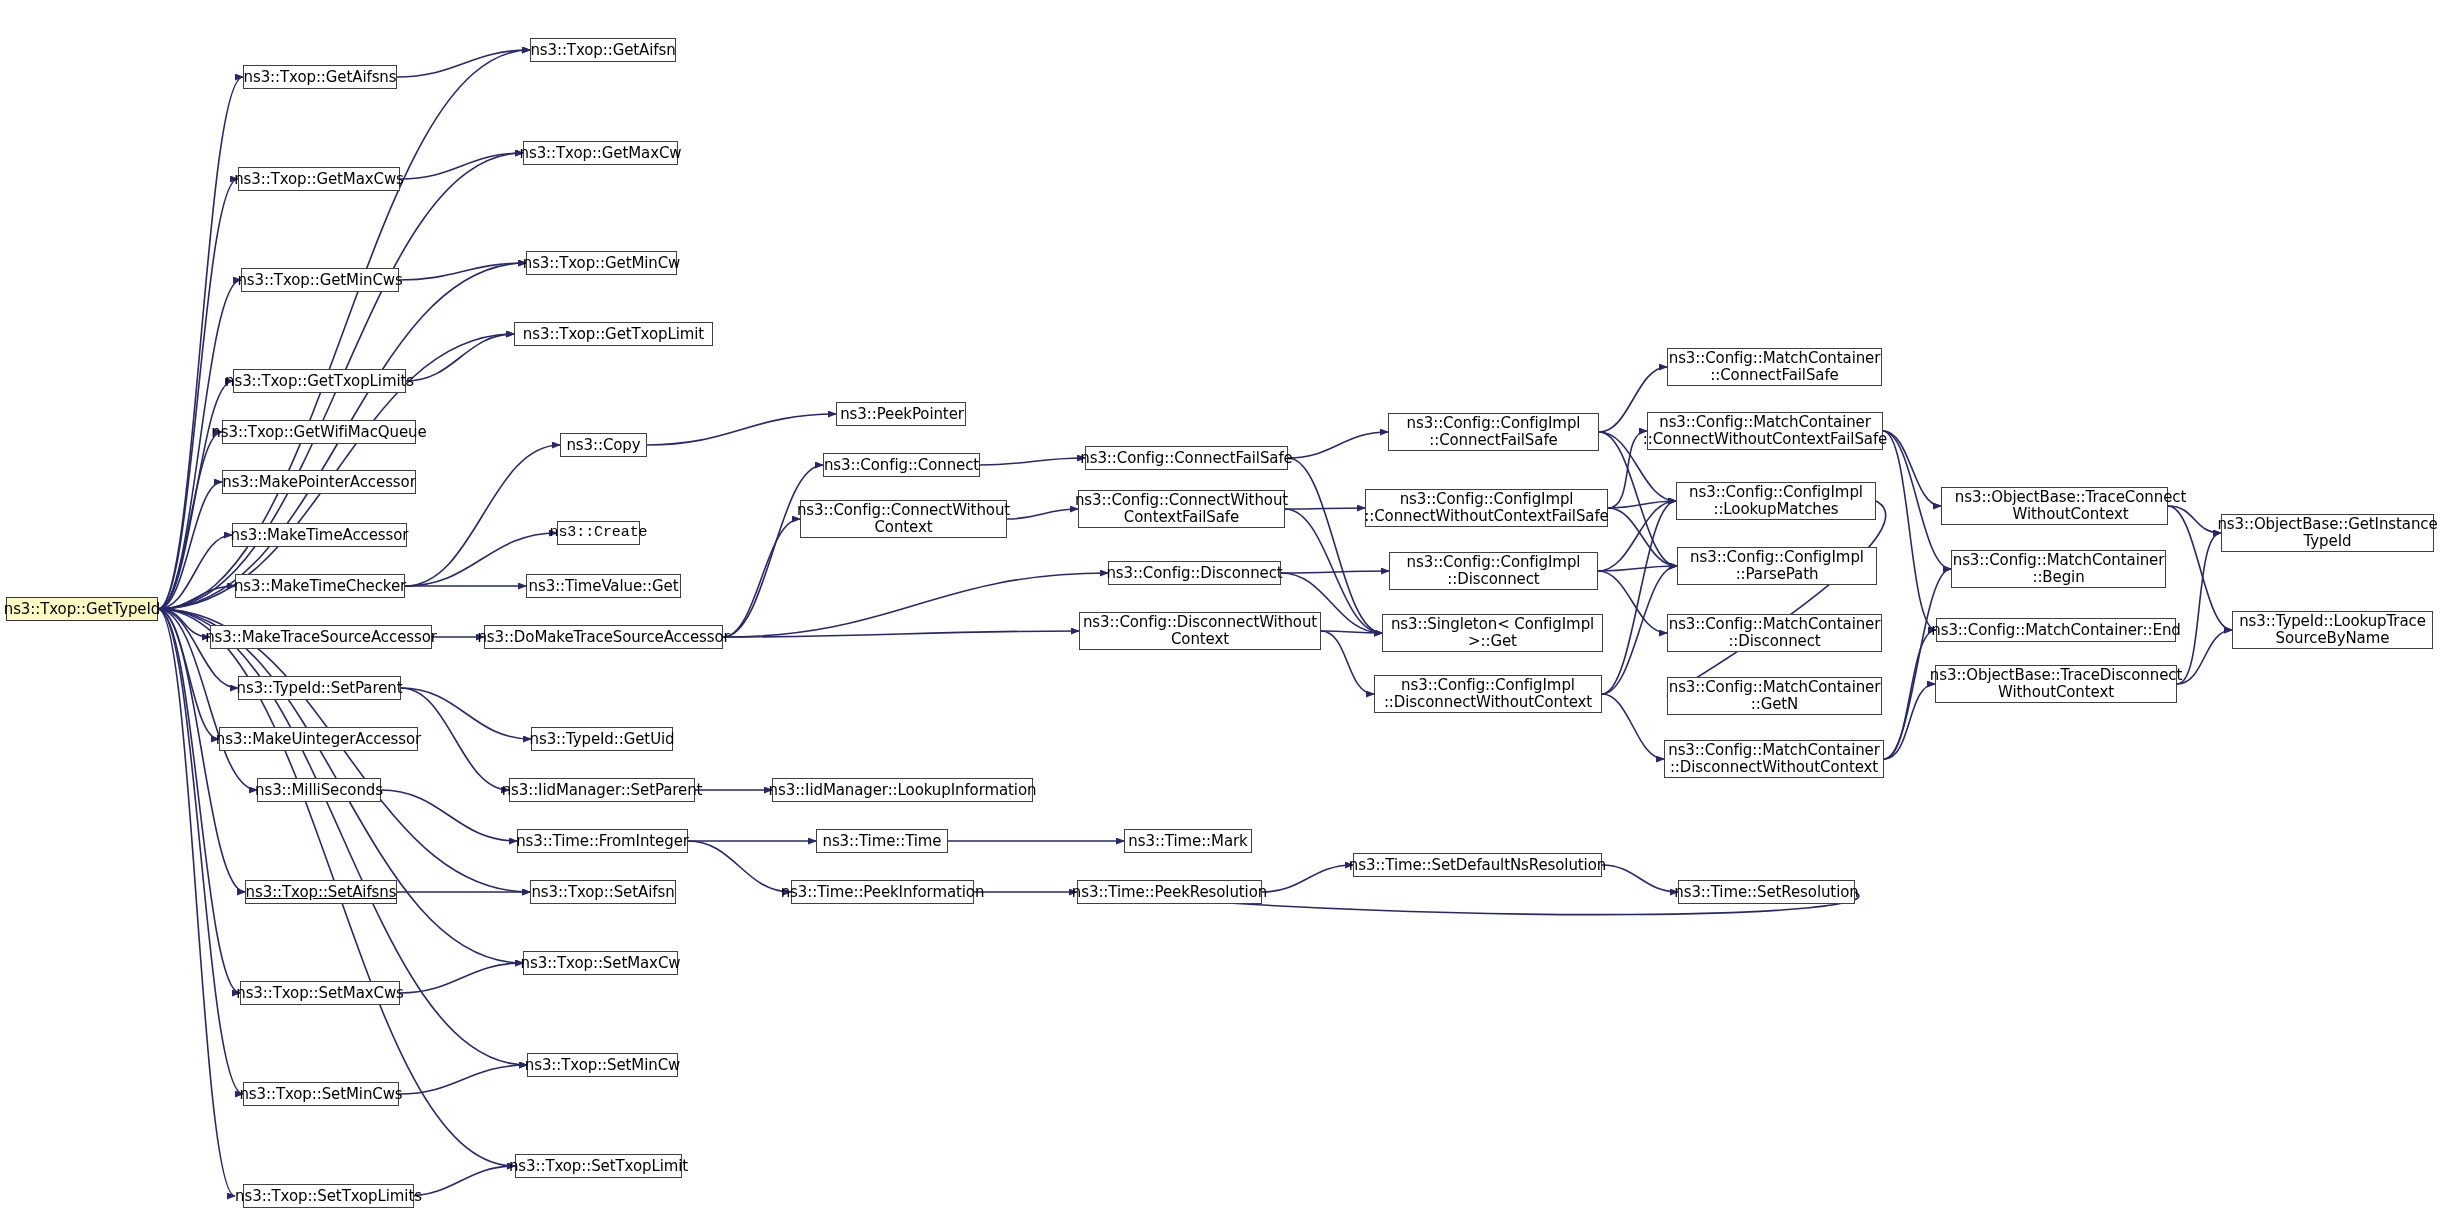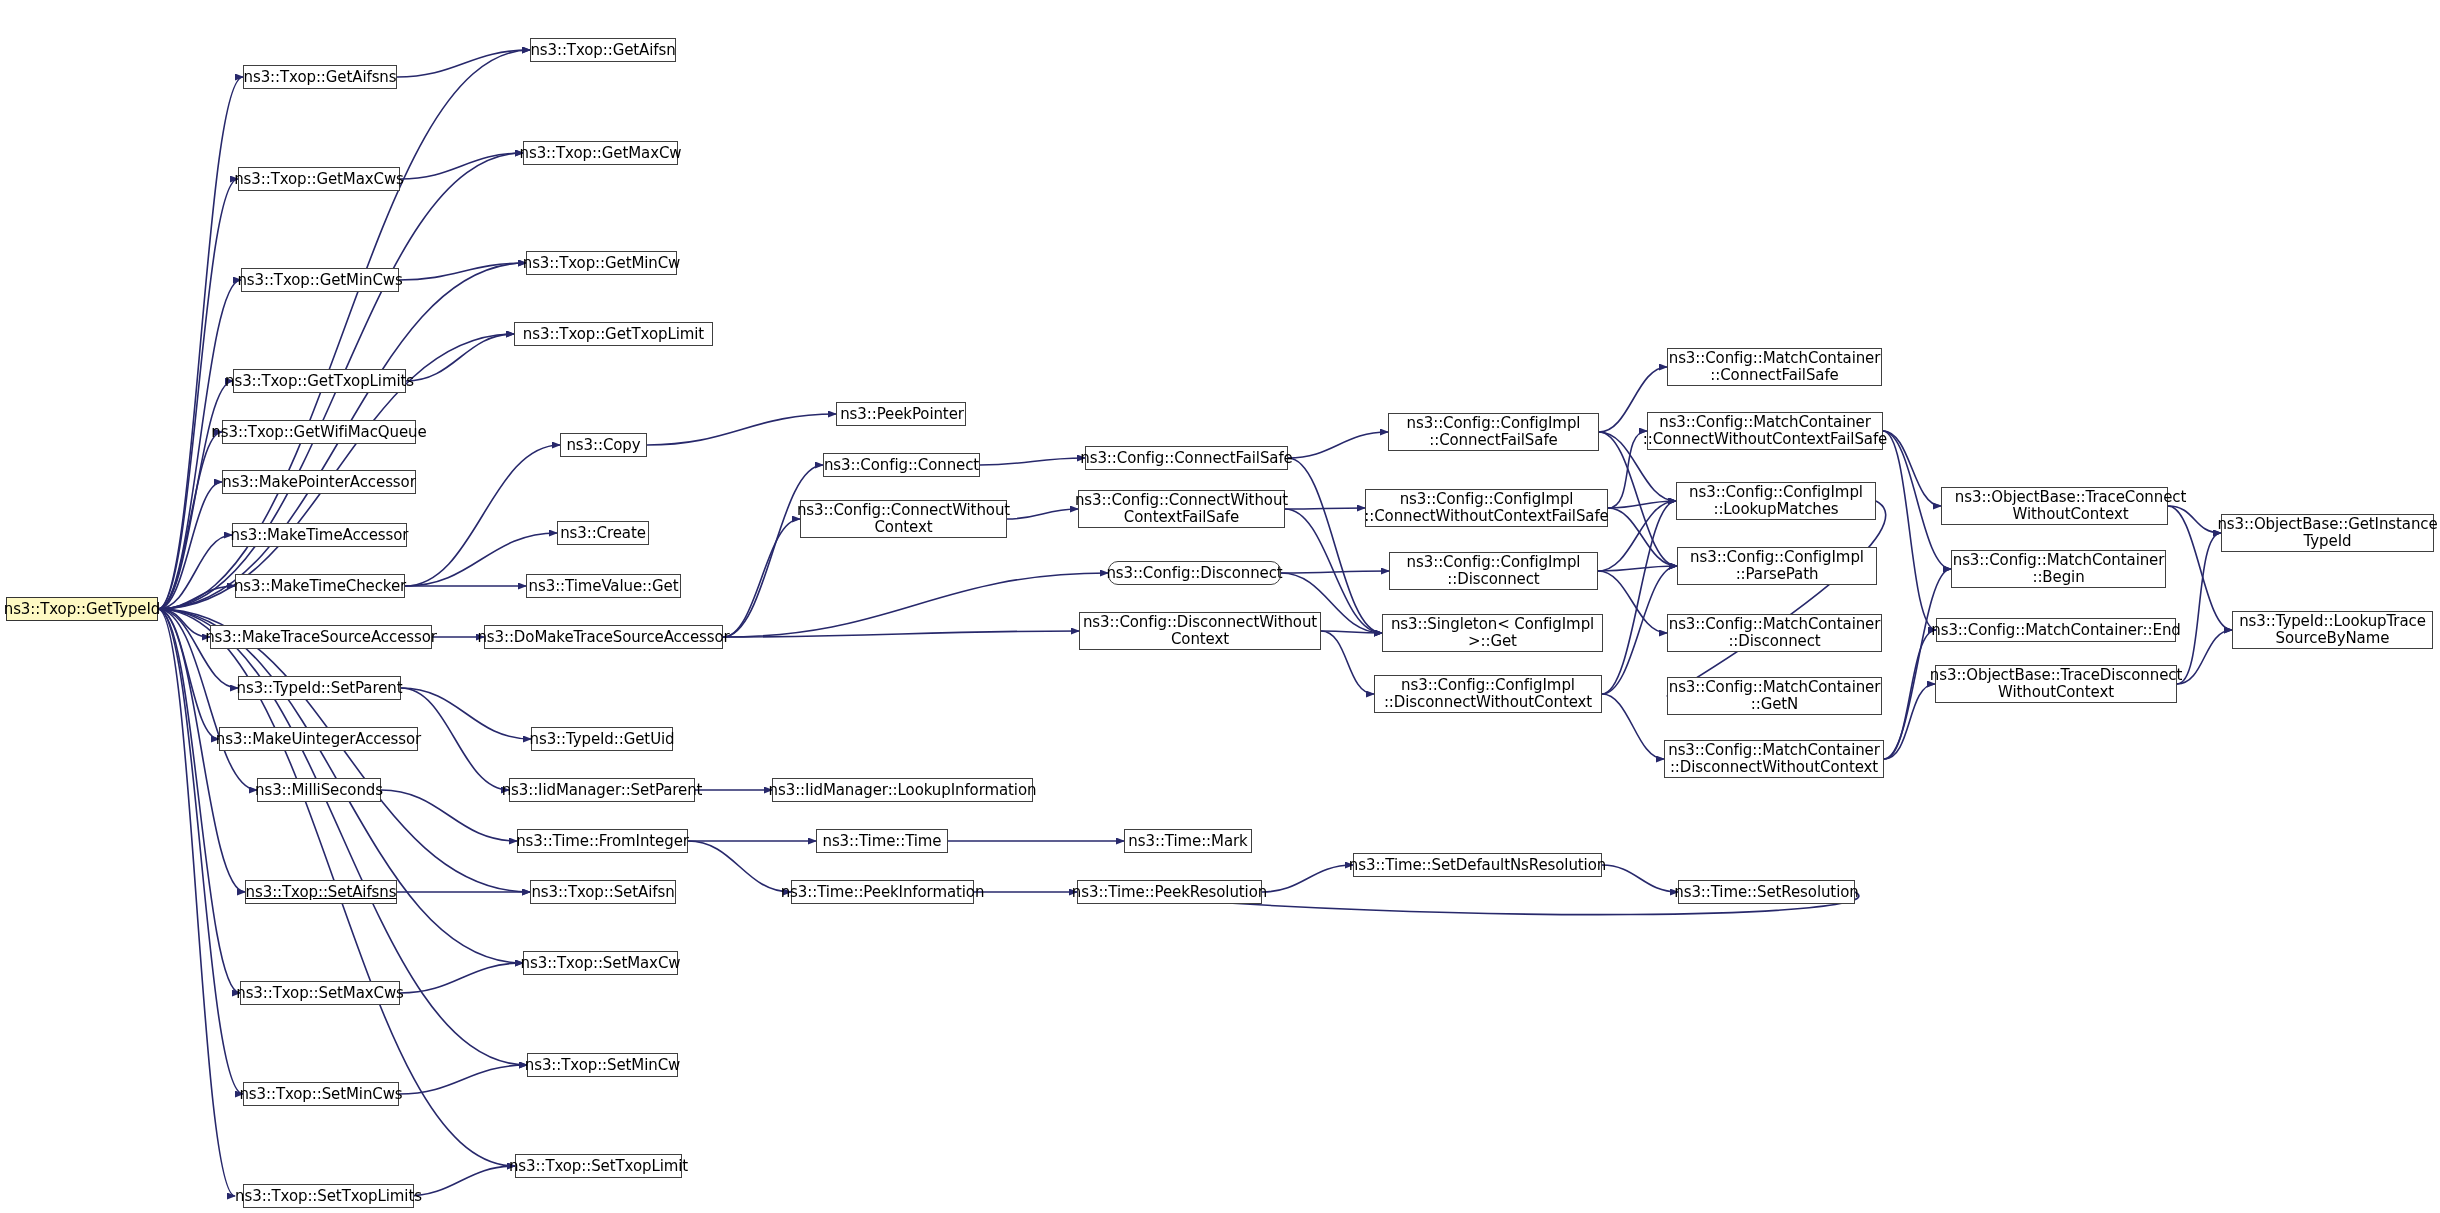--- a/index.html
+++ b/index.html
@@ -154,35 +154,35 @@
       <div class="node" style="left: 257px; top: 778px; width: 124px; height: 24px;">ns3::MilliSeconds</div>
       <div class="node" style="left: 245px; top: 880px; width: 152px; height: 24px; text-decoration: underline;">ns3::Txop::SetAifsns</div>
       <div class="node" style="left: 240px; top: 981px; width: 160px; height: 24px;">ns3::Txop::SetMaxCws</div>
       <div class="node" style="left: 243px; top: 1082px; width: 156px; height: 24px;">ns3::Txop::SetMinCws</div>
       <div class="node" style="left: 235px; top: 1184px; width: 171px; height: 24px; margin-left: 8px;">ns3::Txop::SetTxopLimits</div>
       <div class="node" style="left: 530px; top: 38px; width: 146px; height: 24px;">ns3::Txop::GetAifsn</div>
       <div class="node" style="left: 523px; top: 141px; width: 155px; height: 24px;">ns3::Txop::GetMaxCw</div>
       <div class="node" style="left: 526px; top: 251px; width: 151px; height: 24px;">ns3::Txop::GetMinCw</div>
       <div class="node" style="left: 514px; top: 322px; width: 199px; height: 24px;">ns3::Txop::GetTxopLimit</div>
       <div class="node" style="left: 560px; top: 433px; width: 87px; height: 24px;">ns3::Copy</div>
-      <div class="node" style="left: 557px; top: 521px; width: 92px; height: 24px;">ns3::Create</div>
+      <div class="node" style="left: 557px; top: 521px; width: 83px; height: 24px; font-family: Liberation Mono, monospace;">ns3::Create</div>
       <div class="node" style="left: 526px; top: 574px; width: 155px; height: 24px;">ns3::TimeValue::Get</div>
       <div class="node" style="left: 484px; top: 625px; width: 239px; height: 24px;">ns3::DoMakeTraceSourceAccessor</div>
       <div class="node" style="left: 531px; top: 727px; width: 142px; height: 24px;">ns3::TypeId::GetUid</div>
       <div class="node" style="left: 509px; top: 778px; width: 186px; height: 24px;">ns3::IidManager::SetParent</div>
       <div class="node" style="left: 517px; top: 829px; width: 171px; height: 24px;">ns3::Time::FromInteger</div>
       <div class="node" style="left: 530px; top: 880px; width: 146px; height: 24px;">ns3::Txop::SetAifsn</div>
       <div class="node" style="left: 523px; top: 951px; width: 155px; height: 24px;">ns3::Txop::SetMaxCw</div>
       <div class="node" style="left: 527px; top: 1053px; width: 151px; height: 24px;">ns3::Txop::SetMinCw</div>
       <div class="node" style="left: 515px; top: 1154px; width: 167px; height: 24px;">ns3::Txop::SetTxopLimit</div>
       <div class="node" style="left: 836px; top: 402px; width: 130px; height: 24px; padding-left: 6px;">ns3::PeekPointer</div>
       <div class="node" style="left: 823px; top: 453px; width: 157px; height: 24px;">ns3::Config::Connect</div>
       <div class="node" style="left: 800px; top: 500px; width: 207px; height: 38px;">ns3::Config::ConnectWithout
 Context</div>
-      <div class="node" style="left: 1108px; top: 561px; width: 173px; height: 24px; border-radius: 10px;">ns3::Config::Disconnect</div>
+      <div class="node" style="left: 1108px; top: 561px; width: 173px; height: 24px;">ns3::Config::Disconnect</div>
       <div class="node" style="left: 1079px; top: 612px; width: 242px; height: 38px;">ns3::Config::DisconnectWithout
 Context</div>
       <div class="node" style="left: 772px; top: 778px; width: 261px; height: 24px;">ns3::IidManager::LookupInformation</div>
       <div class="node" style="left: 816px; top: 829px; width: 132px; height: 24px;">ns3::Time::Time</div>
       <div class="node" style="left: 791px; top: 880px; width: 183px; height: 24px;">ns3::Time::PeekInformation</div>
       <div class="node" style="left: 1085px; top: 446px; width: 203px; height: 24px;">ns3::Config::ConnectFailSafe</div>
       <div class="node" style="left: 1078px; top: 490px; width: 207px; height: 38px;">ns3::Config::ConnectWithout
 ContextFailSafe</div>
       <div class="node" style="left: 1124px; top: 829px; width: 128px; height: 24px;">ns3::Time::Mark</div>
       <div class="node" style="left: 1077px; top: 880px; width: 185px; height: 24px;">ns3::Time::PeekResolution</div>

